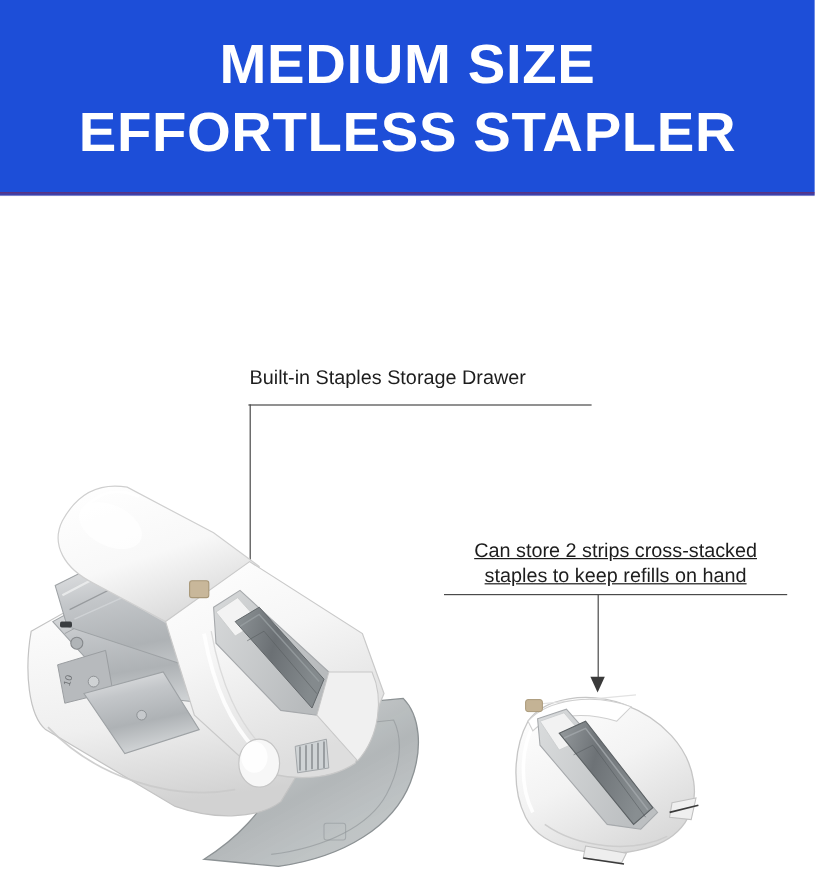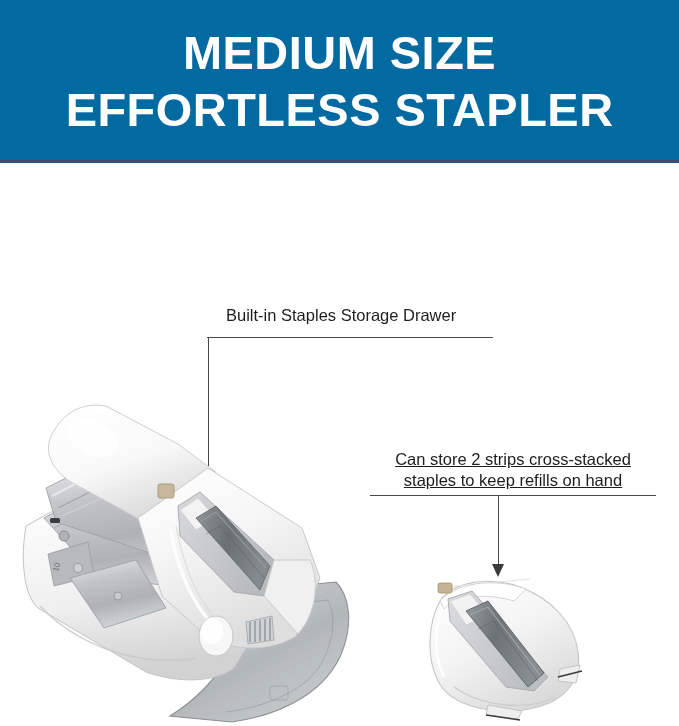--- a/index.html
+++ b/index.html
@@ -17,21 +17,21 @@
     -webkit-font-smoothing: antialiased;
   }
 
   
   #banner {
     position: absolute;
     left: 0;
     top: 0;
     width: 679px;
     height: 163px;
-    background: #0369a1;
+    background: #1d4ed8;
     box-sizing: border-box;
   }
   #banner-inner {
     position: absolute;
     left: 0;
     top: 0;
     width: 679px;
     height: 163px;
     display: flex;
     flex-direction: column;
@@ -68,21 +68,21 @@
   
   .callout-text {
     position: absolute;
     color: #1d1d1d;
     font-family: "Liberation Sans", sans-serif;
     font-size: 16.5px;
     line-height: 21px;
     white-space: pre;
   }
   #callout1-text {
-    left: 226px;
+    left: 208px;
     top: 305px;
     text-align: right;
   }
   #callout2-text {
     left: 370px;
     top: 449px;
     width: 286px;
     text-align: center;
     white-space: normal;
     text-decoration: underline;

